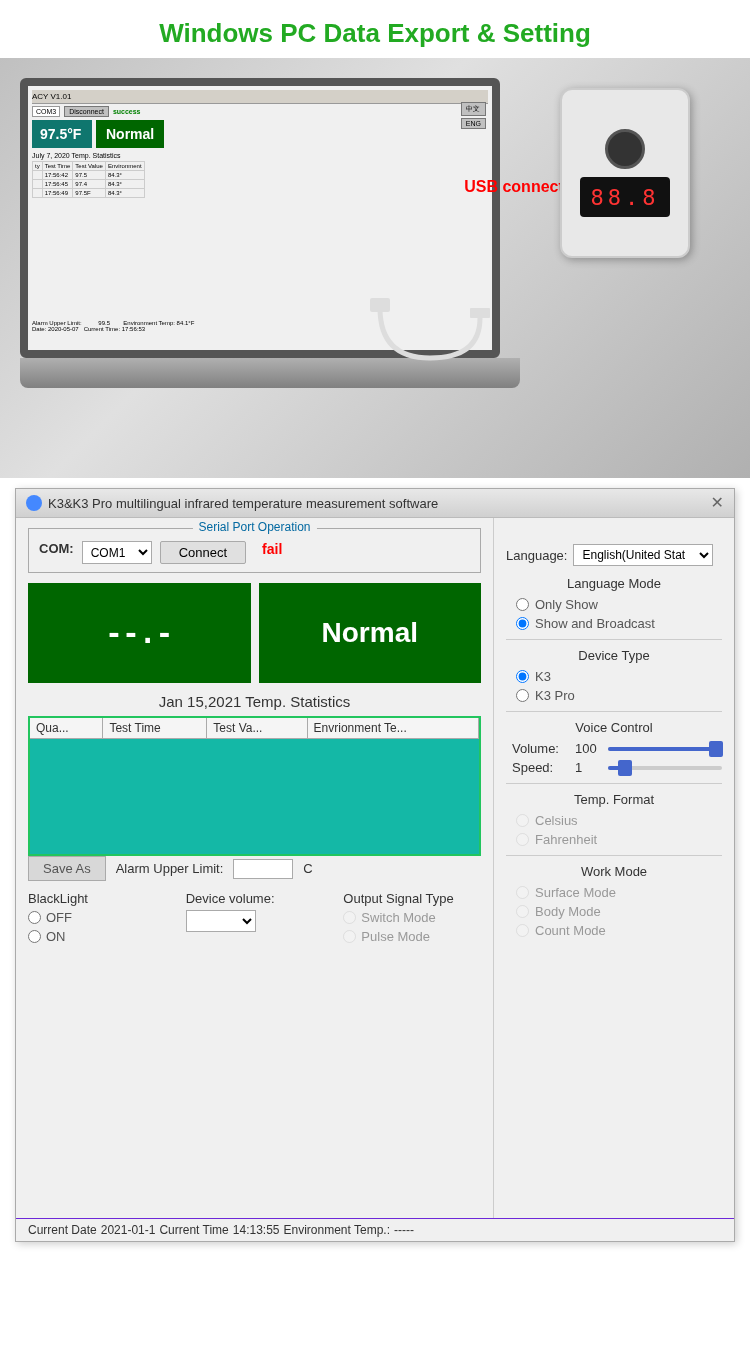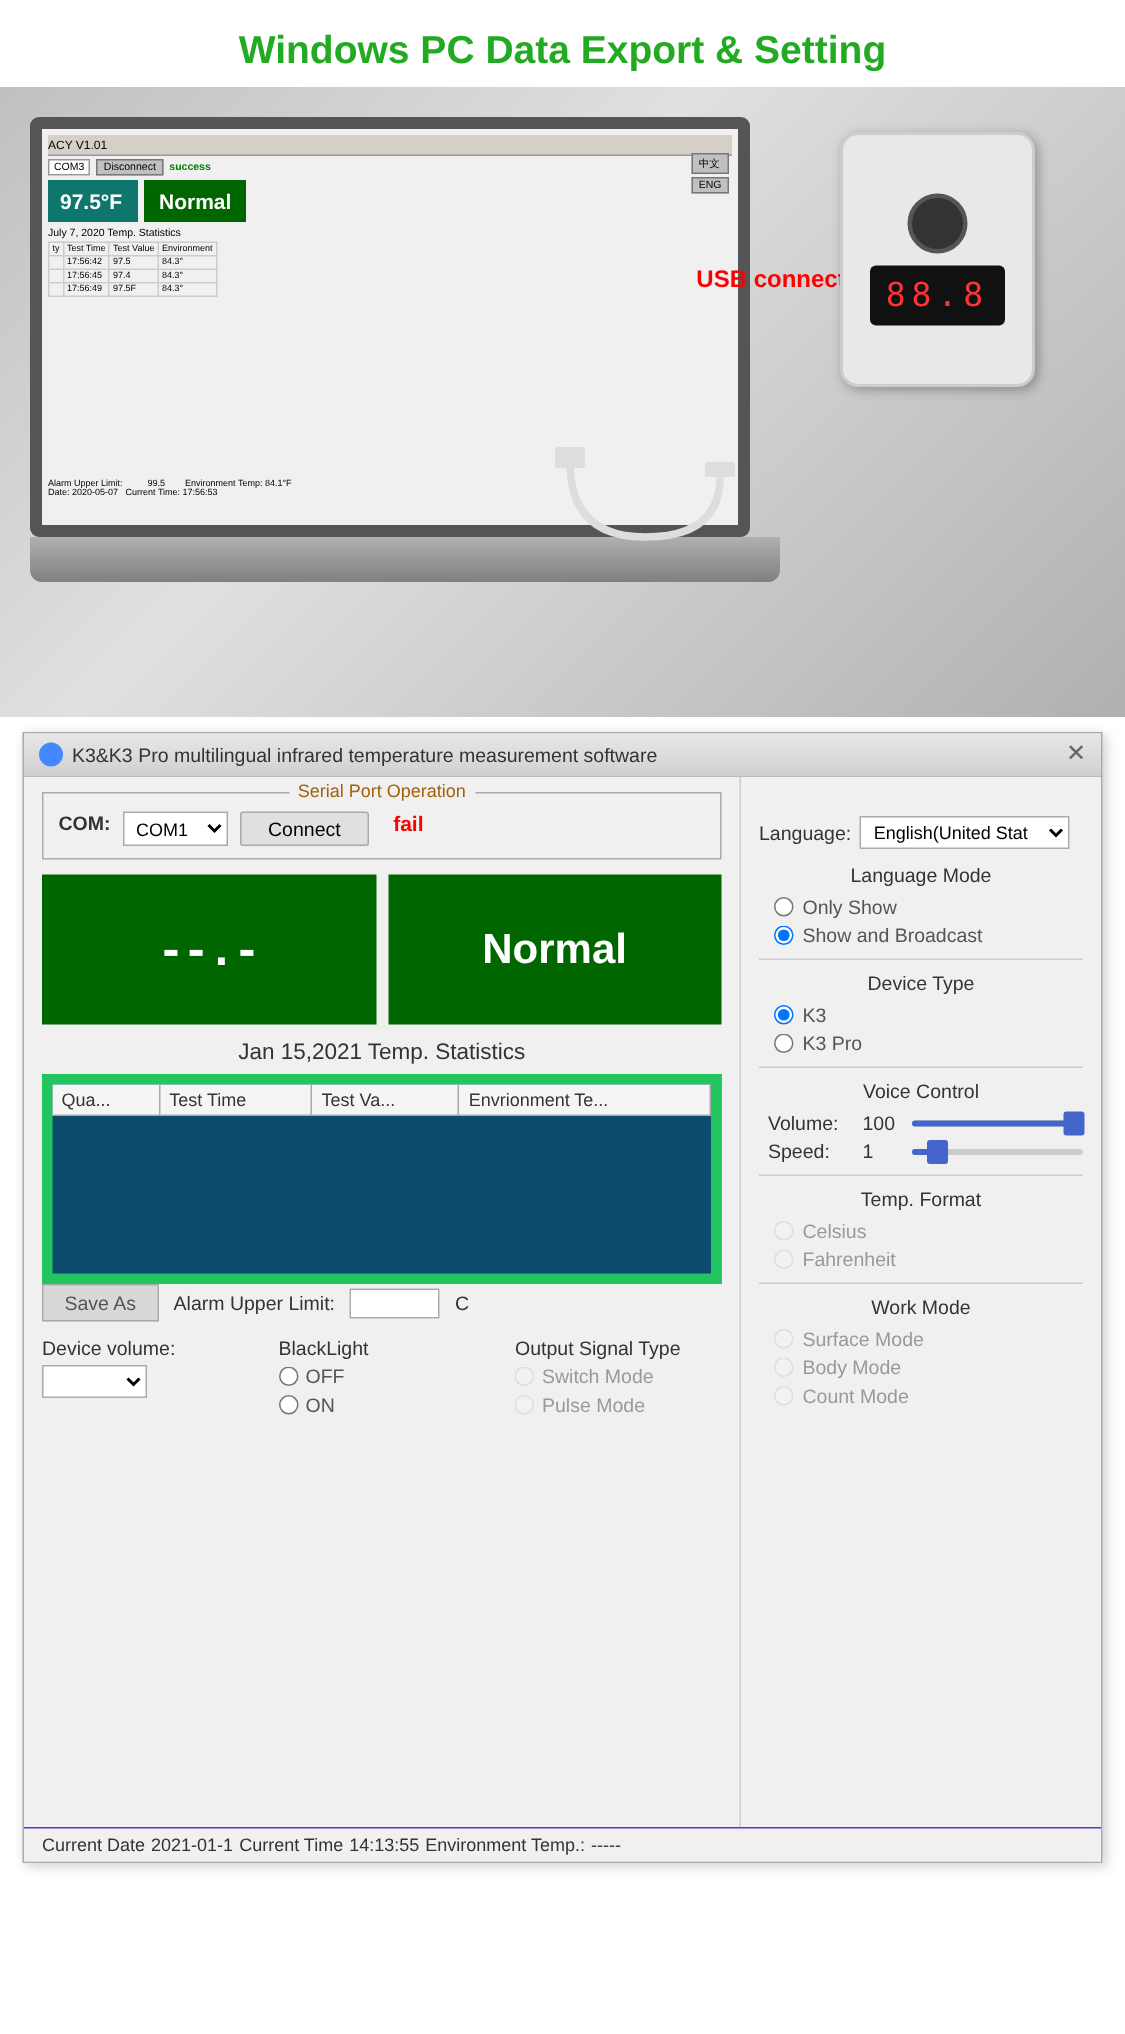--- a/index.html
+++ b/index.html
@@ -259,21 +259,21 @@
       position: relative;
     }
     .group-label {
       position: absolute;
       top: -9px;
       left: 50%;
       transform: translateX(-50%);
       background: #f0f0f0;
       padding: 0 6px;
       font-size: 12px;
-      color: #a16207;
+      color: #0369a1;
       white-space: nowrap;
     }
     .serial-row {
       display: flex;
       gap: 8px;
       margin-top: 4px;
     }
     .com-label {
       font-size: 13px;
       font-weight: bold;
@@ -330,22 +330,22 @@
       font-weight: bold;
     }
     
     .stats-title {
       text-align: center;
       font-size: 15px;
       color: #333;
       margin: 6px 0 6px 0;
     }
     .data-table-container {
-      border: 7px solid #22c55e;
-      background: #0c4a6e;
+      border: 2px solid #22c55e;
+      background: #14b8a6;
       min-height: 140px;
     }
     .data-table {
       width: 100%;
       border-collapse: collapse;
       font-size: 12px;
     }
     .data-table th {
       border-bottom: 1px solid #aaa;
       border-right: 1px solid #aaa;
@@ -670,38 +670,38 @@
       <div class="save-row">
         <button class="save-as-btn">Save As</button>
         <span class="alarm-label">Alarm Upper Limit:</span>
         <input class="alarm-input" type="text" style="">
         <span class="alarm-unit">C</span>
       </div>
 
       <div class="bottom-controls">
 
         <div class="bottom-group">
-          <div class="bottom-group-label">Device volume:</div>
-          <select class="bottom-select">
-            <option></option>
-          </select>
-        </div>
-
-        <div class="bottom-group">
           <div class="bottom-group-label">BlackLight</div>
           <div class="radio-group">
             <label class="radio-item">
               <input type="radio" name="blacklight" style="">
               <span>OFF</span>
             </label>
             <label class="radio-item">
               <input type="radio" name="blacklight" style="">
               <span>ON</span>
             </label>
           </div>
+        </div>
+
+        <div class="bottom-group">
+          <div class="bottom-group-label">Device volume:</div>
+          <select class="bottom-select">
+            <option></option>
+          </select>
         </div>
 
         <div class="bottom-group">
           <div class="bottom-group-label">Output Signal Type</div>
           <div class="radio-group">
             <label class="radio-item grayed-radio">
               <input type="radio" name="output_signal" disabled="" style="">
               <span>Switch Mode</span>
             </label>
             <label class="radio-item grayed-radio">

